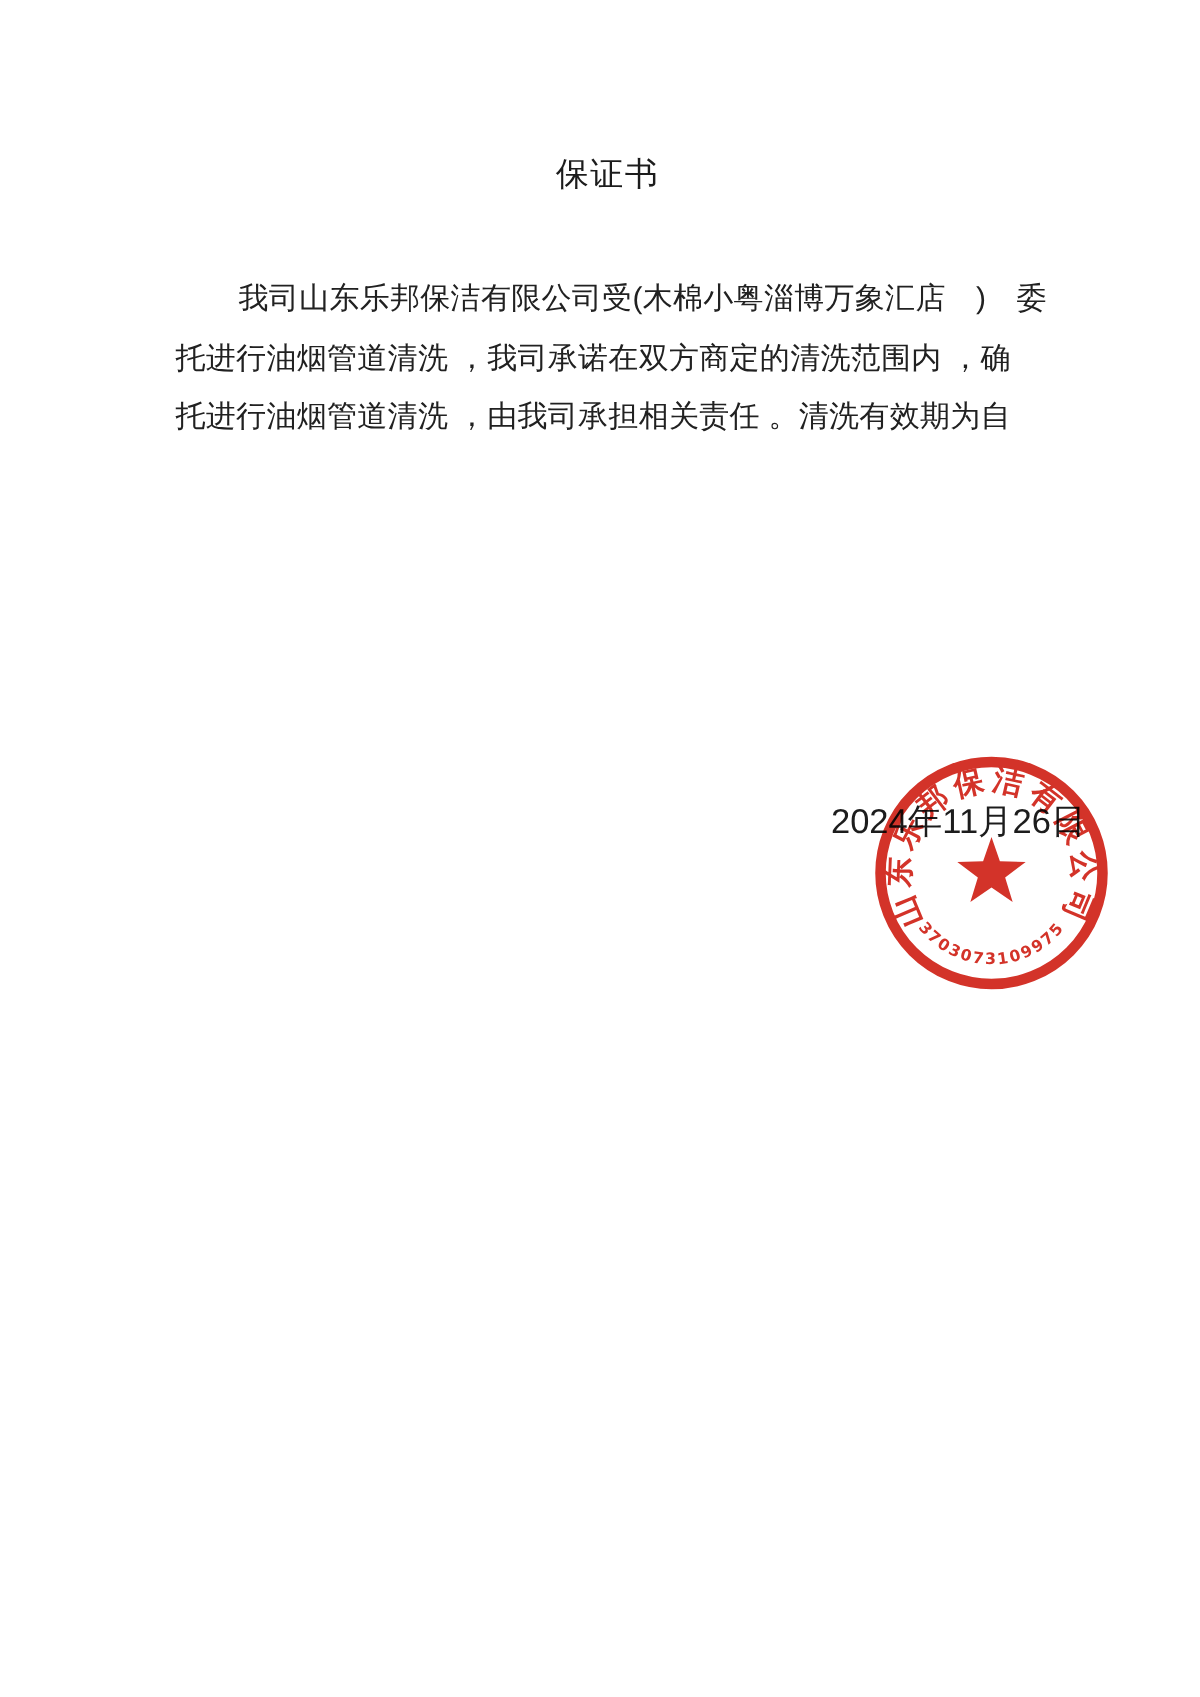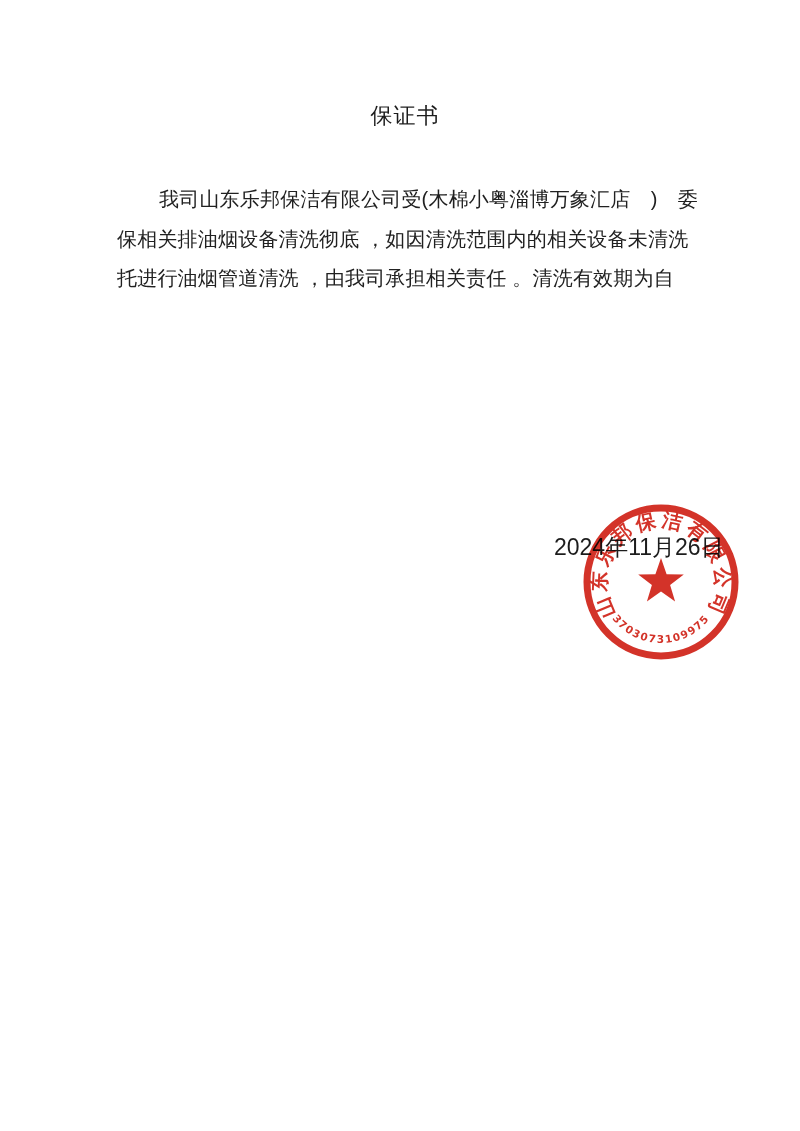--- a/index.html
+++ b/index.html
@@ -79,21 +79,21 @@
 </style>
 </head>
 <body>
 
 <div class="page">
 
   <h1 class="doc-title">保证书</h1>
 
   <div class="paragraph">
     <div class="line first">我司山东乐邦保洁有限公司受(木棉小粤淄博万象汇店　)　委</div>
-    <div class="line">保相关排油烟设备清洗彻底 ，如因清洗范围内的相关设备未清洗</div>
+    <div class="line">托进行油烟管道清洗 ，我司承诺在双方商定的清洗范围内 ，确</div>
     <div class="line">托进行油烟管道清洗 ，由我司承担相关责任 。清洗有效期为自</div>
   </div>
 
   <div class="issue-date">2024年11月26日</div>
 
   <div class="seal">
     <svg viewBox="0 0 160 160" width="160" height="160">
       <defs>
         <path id="sealTopArc" d="M 36.7 113.9 A 55 55 0 1 1 123.3 113.9" fill="none"></path>
         <path id="sealBottomArc" d="M 33.3 119.2 A 61 61 0 0 0 126.7 119.2" fill="none"></path>

